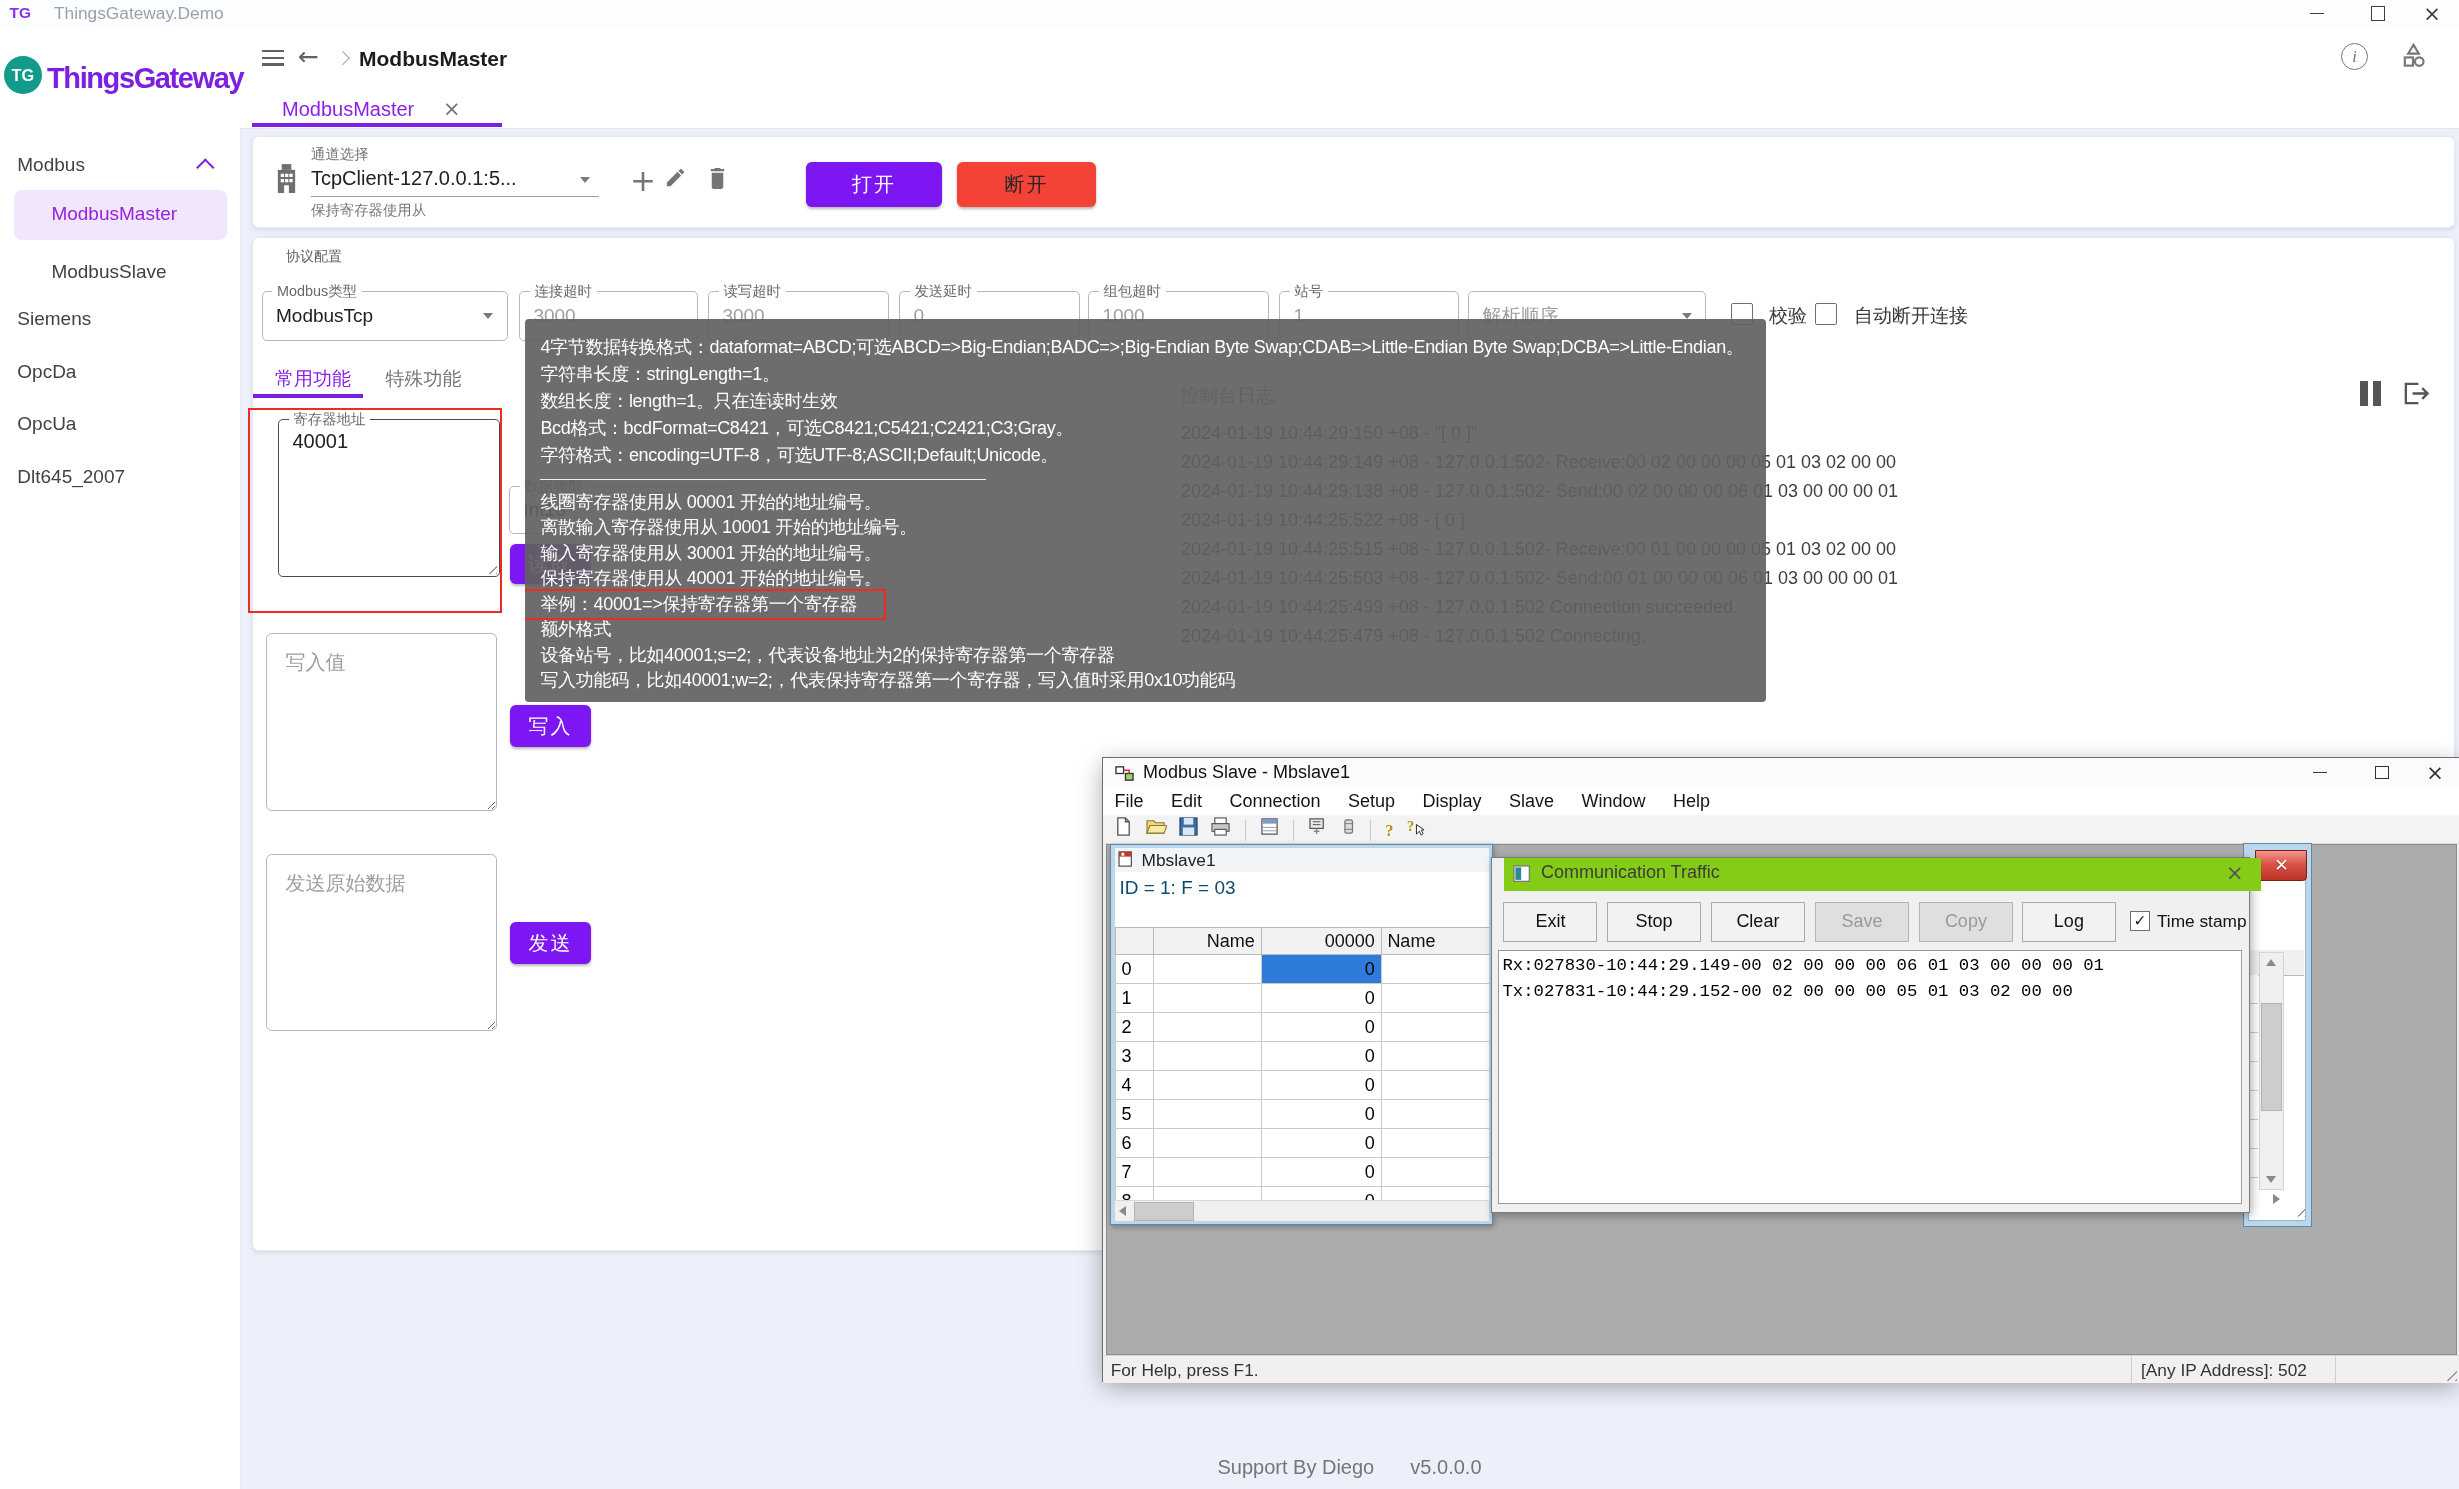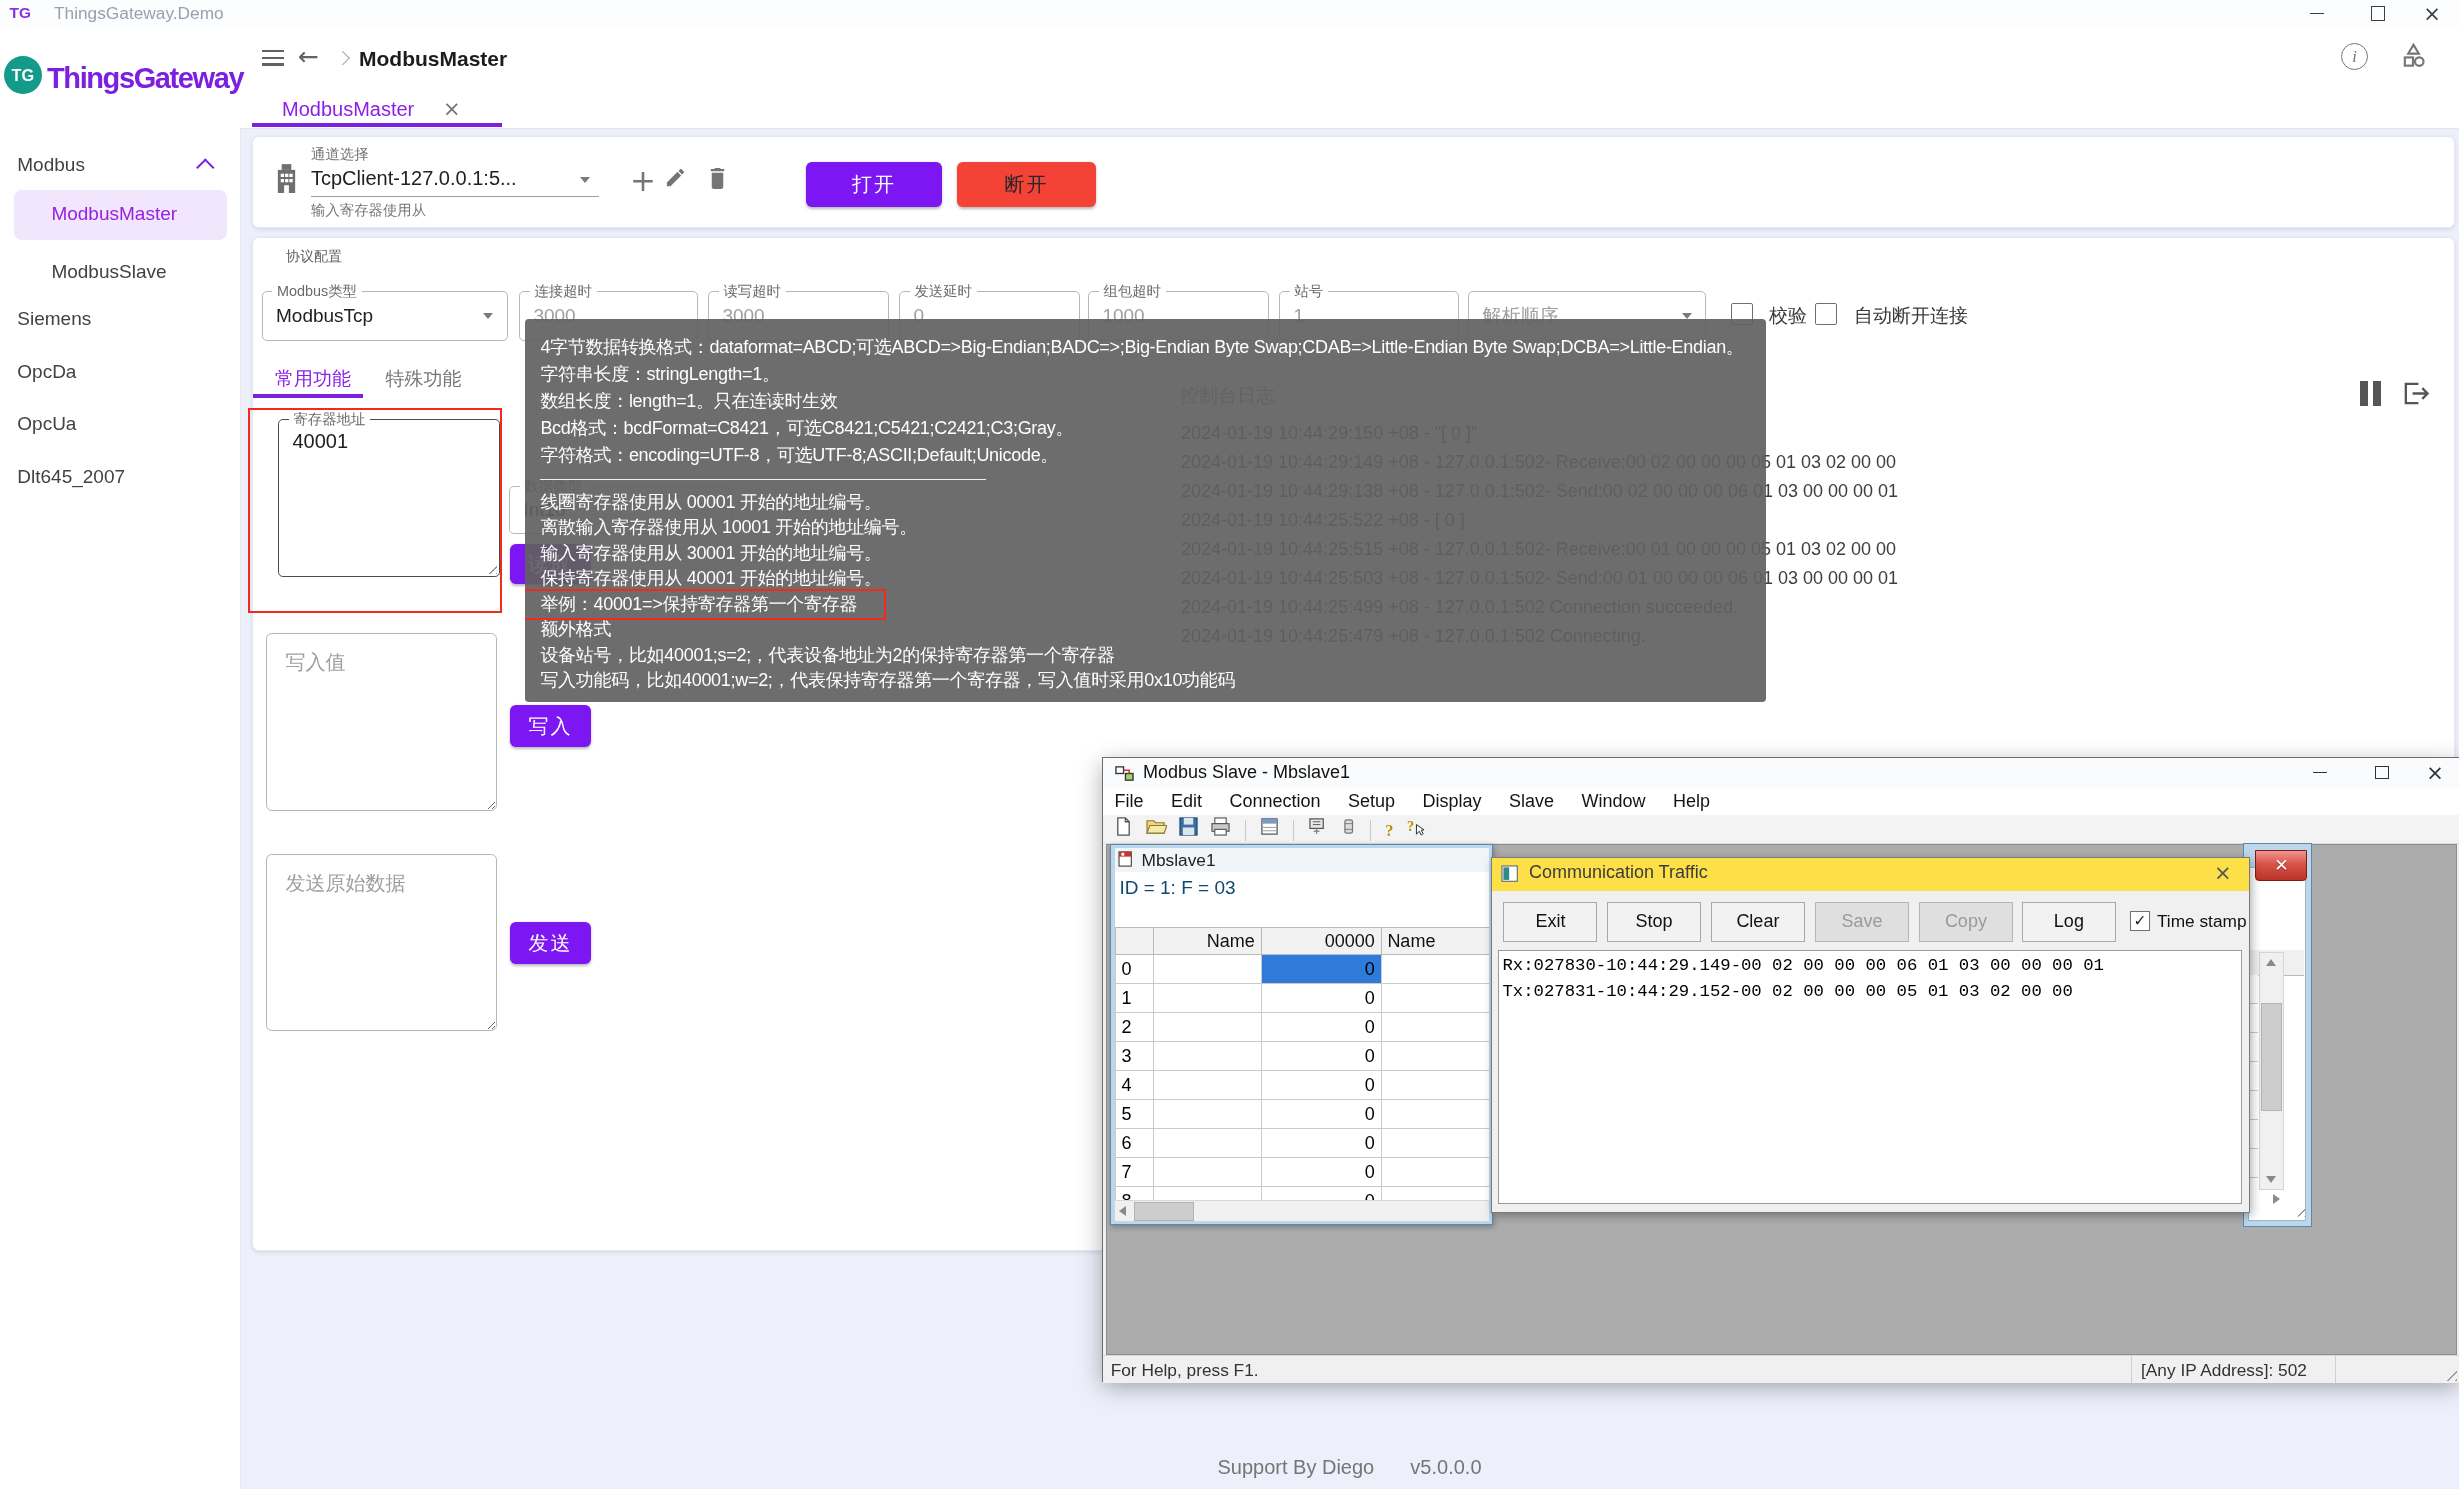--- a/index.html
+++ b/index.html
@@ -121,21 +121,21 @@
             <rect x="11.5" y="15.5" width="3.4" height="3.4"></rect>
             <rect x="16" y="15.5" width="3.4" height="3.4"></rect>
           <rect x="10.5" y="22" width="5" height="8"></rect>
         </g>
       </svg>
     </div>
     <div class="abs" style="left:58px;top:7.7px;font-size:14.4px;color:#737373;">通道选择</div>
     <div class="abs" style="left:58px;top:30px;font-size:20px;color:#212121;">TcpClient-127.0.0.1:5...</div>
     <div class="caret" style="left:327px;top:40px;"></div>
     <div class="abs" style="left:58px;top:59px;width:288px;height:1px;background:#9e9e9e;"></div>
-    <div class="abs" style="left:58px;top:64px;font-size:14.4px;color:#757575;">输入寄存器使用从</div>
+    <div class="abs" style="left:58px;top:64px;font-size:14.4px;color:#757575;">保持寄存器使用从</div>
     <div class="abs ico" style="left:377px;top:25px;font-size:31px;color:#757575;">+</div>
     <div class="abs" style="left:411px;top:29px;">
       <svg width="23" height="23" viewBox="0 0 24 24" fill="#757575">
           <path d="M3 17.2V21h3.8L17.9 9.9l-3.8-3.8L3 17.2zM20.7 7.1c.4-.4.4-1 0-1.4l-2.4-2.4c-.4-.4-1-.4-1.4 0l-1.8 1.8 3.8 3.8 1.8-1.8z"></path>
         </svg>
     </div>
     <div class="abs" style="left:453px;top:28px;">
       <svg width="23" height="25" viewBox="0 0 24 26" fill="#757575">
           <path d="M6 23c0 1.1.9 2 2 2h8c1.1 0 2-.9 2-2V8H6v15zM19 4h-3.5l-1-1h-5l-1 1H5v2.5h14V4z"></path>
         </svg>
@@ -440,21 +440,21 @@
           </tbody>
             </table>
         </div>
         <div class="abs" style="left:3.8px;top:355px;width:374px;height:20px;background:#f0f0f0;border-top:1px solid #d8d8d8;">
           <div class="abs" style="left:4.8px;top:4.8px;width:0;height:0;border-top:5.8px solid transparent;border-bottom:5.8px solid transparent;border-right:7.7px solid #8a8a8a;"></div>
           <div class="abs" style="left:19px;top:1px;width:58px;height:17.3px;background:#cdcdcd;border:1px solid #b3b3b3;"></div>
         </div>
       </div>
 
       <div class="abs" style="left:384px;top:11.5px;width:757px;height:354px;background:#f0f0f0;border:1px solid #7b7b7b;box-shadow:1.9px 2.9px 9.6px rgba(0,0,0,.35);">
-        <div class="abs" style="left:0;top:0;width:100%;height:33px;background:#fde047;">
+        <div class="abs" style="left:12px;top:0;width:100%;height:33px;background:#84cc16;">
           <span class="abs" style="left:9.6px;top:7.7px;">
             <svg width="17.3" height="17.3" viewBox="0 0 18 18">
                 <rect x="1" y="1" width="16" height="16" fill="#fff" stroke="#777" stroke-width="1.3"></rect>
                 <rect x="2.5" y="2.5" width="6" height="13" fill="#2e8b8b"></rect>
               </svg>
           </span>
           <span class="abs" style="left:37px;top:4.8px;font-size:18px;color:#3c3c3c;">Communication Traffic</span>
           <span class="abs ico" style="left:722px;top:3.8px;font-size:21px;color:#555;">×</span>
         </div>
         <div class="dlg-btn" style="left:11.5px;top:44px;">

